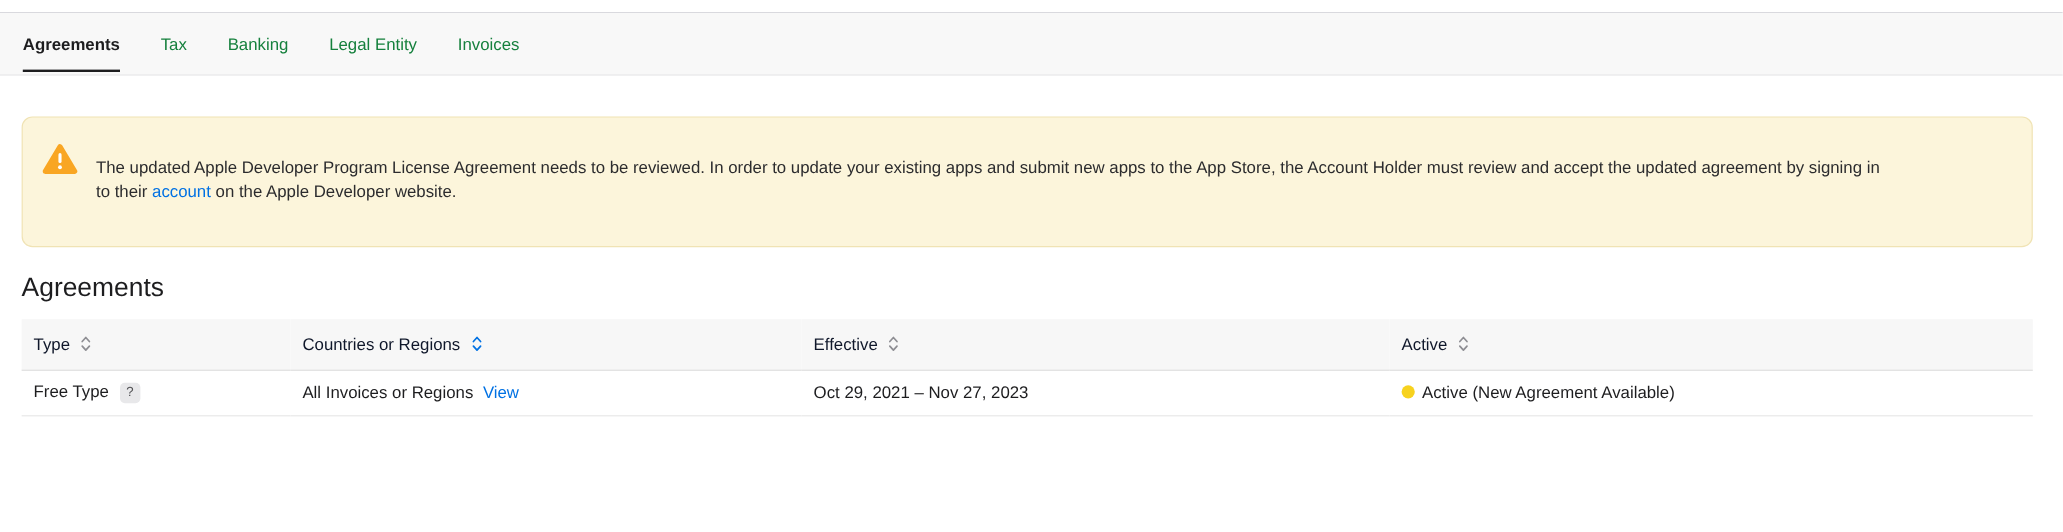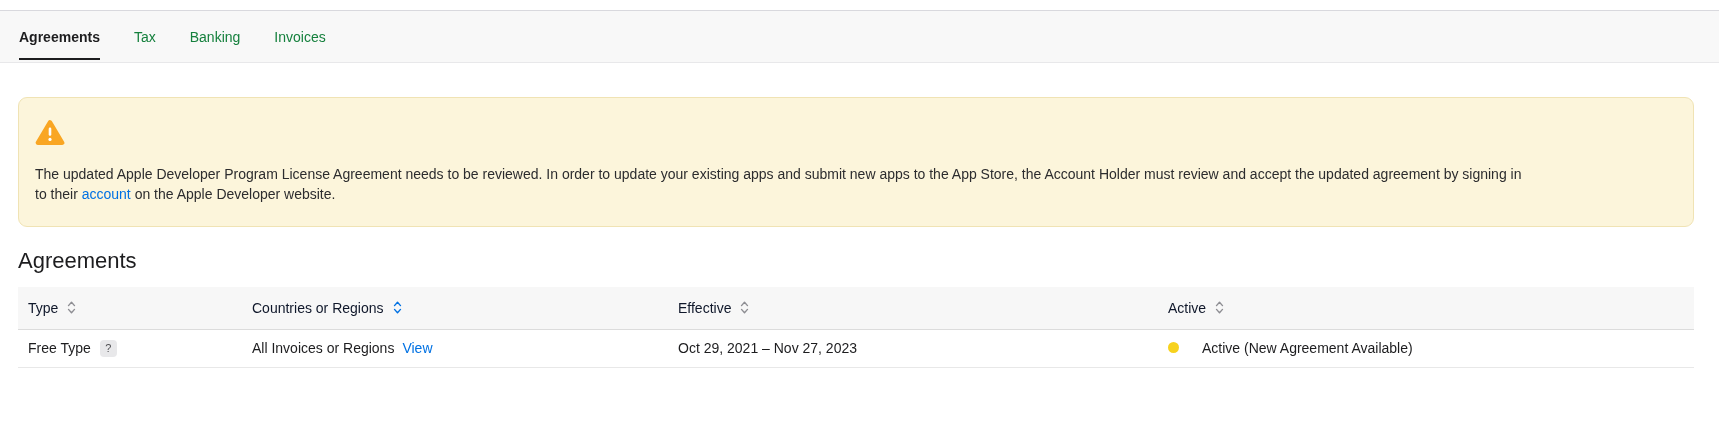--- a/index.html
+++ b/index.html
@@ -40,24 +40,23 @@
   }
 
   .container { width: 1676px; margin-left: 18px; }
 
   
   .banner {
     margin-top: 34px;
     background: #fcf5db;
     border: 1px solid #f0e3b4;
     border-radius: 9px;
-    padding: 17px 20px 8px 16px;
+    padding: 17px 20px 22px 16px;
     display: flex;
     align-items: flex-start;
-    flex-direction: column;
   }
   .warn-icon { flex: none; margin-right: 15px; margin-top: 4px; }
   .banner-text {
     font-size: 14px;
     line-height: 20px;
     color: #2c2c2e;
     max-width: 1490px;
   }
   a.inline-link { color: #0071e3; text-decoration: none; cursor: pointer; }
 
@@ -107,21 +106,21 @@
     border-radius: 4px;
     color: #515154;
     font-size: 11px;
     line-height: 17px;
     text-align: center;
     margin-left: 9px;
     vertical-align: 1px;
     cursor: pointer;
   }
   .view-link { margin-left: 8px; }
-  .status-cell { display: inline-flex; align-items: center; gap: 23px; }
+  .status-cell { display: inline-flex; align-items: center; gap: 6px; }
   .status-dot {
     width: 11px; height: 11px;
     border-radius: 50%;
     background: #f7d21e;
     flex: none;
   }
 </style>
 </head>
 <body>
 
@@ -129,20 +128,23 @@
 
 <nav class="tabbar">
   <div class="tab active">
       <span>Agreements</span>
     </div>
   <div class="tab">
       <span>Tax</span>
     </div>
   <div class="tab">
       <span>Banking</span>
+    </div>
+  <div class="tab">
+      <span>Legal Entity</span>
     </div>
   <div class="tab">
       <span>Invoices</span>
     </div>
 </nav>
 
 <div class="container">
 
   <div class="banner">
     <span class="warn-icon">

